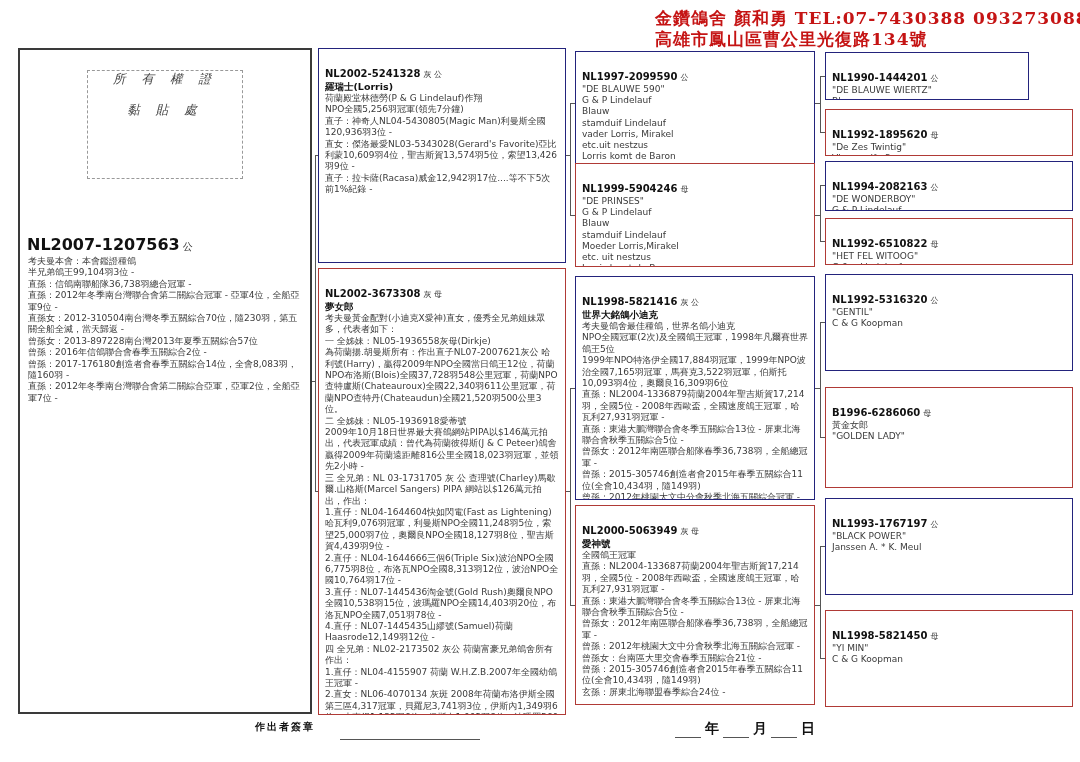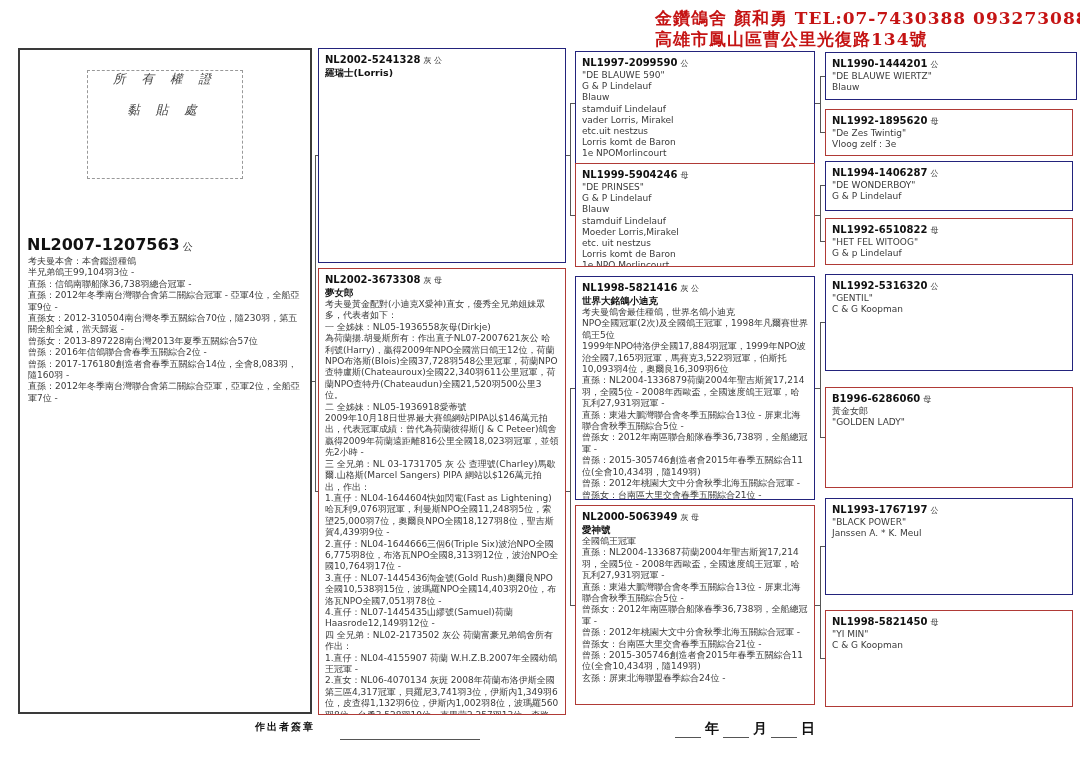--- a/index.html
+++ b/index.html
@@ -2,21 +2,21 @@
 <html><head>
 <meta charset="utf-8">
 <style>
   html,body{margin:0;padding:0;}
   body{width:1080px;height:762px;position:relative;background:#fff;
        font-family:"DejaVu Sans",sans-serif;overflow:hidden;}
   .hdr{position:absolute;left:655px;top:8px;color:#c51414;
        font-family:"DejaVu Serif",serif;font-weight:700;font-size:17px;line-height:21px;
        letter-spacing:1px;white-space:nowrap;}
   .box{position:absolute;background:#fff;border:1.5px solid #23237c;box-sizing:border-box;
-       padding:4px 6px;overflow:hidden;}
+       padding:18px 6px;overflow:hidden;}
   .male{border-color:#23237c;}
   .female{border-color:#b03a36;}
   .mainbox{border:2px solid #3a3a3a;padding:0;}
   .box-id{font-size:10px;font-weight:700;color:#111;line-height:13px;}
   .sex{font-size:8px;font-weight:400;color:#333;margin-left:3px;}
   .box-title{font-size:9.5px;font-weight:700;color:#111;line-height:12px;}
   .body{font-size:9px;line-height:11.4px;color:#3a3a3a;white-space:pre-line;
         overflow-wrap:anywhere;}
   .dutch{line-height:11.2px;}
   .sticker{width:154px;height:107px;border:1px dashed #999;margin:20px auto 0;
@@ -55,20 +55,25 @@
 直孫女：2012-310504南台灣冬季五關綜合70位，隨230羽，第五關全船全滅，當天歸返 -
 曾孫女：2013-897228南台灣2013年夏季五關綜合57位
 曾孫：2016年信鴿聯合會春季五關綜合2位 -
 曾孫：2017-176180創造者會春季五關綜合14位，全會8,083羽，隨160羽 -
 直孫：2012年冬季南台灣聯合會第二關綜合亞軍，亞軍2位，全船亞軍7位 -</div>
 </div>
 
 <div class="box male" style="left:318px;top:48px;width:248px;height:215px;">
   <div class="box-id"><span>NL2002-5241328</span><span class="sex">灰 公</span></div>
   <div class="box-title">羅瑞士(Lorris)</div>
+  <div class="body">荷蘭殿堂林德勞(P &amp; G Lindelauf)作翔
+NPO全國5,256羽冠軍(領先7分鐘)
+直子：神奇人NL04-5430805(Magic Man)利曼斯全國120,936羽3位 -
+直女：傑洛最愛NL03-5343028(Gerard's Favorite)亞比利蒙10,609羽4位，聖吉斯賀13,574羽5位，索望13,426羽9位 -
+直子：拉卡薩(Racasa)威金12,942羽17位....等不下5次前1%紀錄 -</div>
 </div>
 
 <div class="box female" style="left:318px;top:268px;width:248px;height:447px;">
   <div class="box-id"><span>NL2002-3673308</span><span class="sex">灰 母</span></div>
   <div class="box-title">夢女郎</div>
   <div class="body">考夫曼黃金配對(小迪克X愛神)直女，優秀全兄弟姐妹眾多，代表者如下：
 一 全姊妹：NL05-1936558灰母(Dirkje)
 為荷蘭揚.胡曼斯所有：作出直子NL07-2007621灰公 哈利號(Harry)，贏得2009年NPO全國當日鴿王12位，荷蘭NPO布洛斯(Blois)全國37,728羽548公里冠軍，荷蘭NPO查特盧斯(Chateauroux)全國22,340羽611公里冠軍，荷蘭NPO查特丹(Chateaudun)全國21,520羽500公里3位。
 二 全姊妹：NL05-1936918愛蒂號
 2009年10月18日世界最大賽鴿網站PIPA以$146萬元拍出，代表冠軍成績：曾代為荷蘭彼得斯(J &amp; C Peteer)鴿舍贏得2009年荷蘭遠距離816公里全國18,023羽冠軍，並領先2小時 -
@@ -128,32 +133,32 @@
   <div class="body">全國鴿王冠軍
 直孫：NL2004-133687荷蘭2004年聖吉斯賀17,214羽，全國5位 - 2008年西歐盃，全國速度鴿王冠軍，哈瓦利27,931羽冠軍 -
 直孫：東港大鵬灣聯合會冬季五關綜合13位 - 屏東北海聯合會秋季五關綜合5位 -
 曾孫女：2012年南區聯合船隊春季36,738羽，全船總冠軍 -
 曾孫：2012年桃園大文中分會秋季北海五關綜合冠軍 -
 曾孫女：台南區大里交會春季五關綜合21位 -
 曾孫：2015-305746創造者會2015年春季五關綜合11位(全會10,434羽，隨149羽)
 玄孫：屏東北海聯盟春季綜合24位 -</div>
 </div>
 
-<div class="box male" style="left:825px;top:52px;width:252px;height:48px;">
+<div class="box male" style="left:825px;top:52px;width:204px;height:48px;">
   <div class="box-id"><span>NL1990-1444201</span><span class="sex">公</span></div>
   <div class="body dutch">"DE BLAUWE WIERTZ"
 Blauw</div>
 </div>
 <div class="box female" style="left:825px;top:109px;width:248px;height:47px;">
   <div class="box-id"><span>NL1992-1895620</span><span class="sex">母</span></div>
   <div class="body dutch">"De Zes Twintig"
 Vloog zelf : 3e</div>
 </div>
 <div class="box male" style="left:825px;top:161px;width:248px;height:50px;">
-  <div class="box-id"><span>NL1994-1406287</span><span class="sex">公</span></div>
+  <div class="box-id"><span>NL1994-2082163</span><span class="sex">公</span></div>
   <div class="body dutch">"DE WONDERBOY"
 G &amp; P Lindelauf</div>
 </div>
 <div class="box female" style="left:825px;top:218px;width:248px;height:47px;">
   <div class="box-id"><span>NL1992-6510822</span><span class="sex">母</span></div>
   <div class="body dutch">"HET FEL WITOOG"
 G &amp; p Lindelauf</div>
 </div>
 <div class="box male" style="left:825px;top:274px;width:248px;height:97px;">
   <div class="box-id"><span>NL1992-5316320</span><span class="sex">公</span></div>

